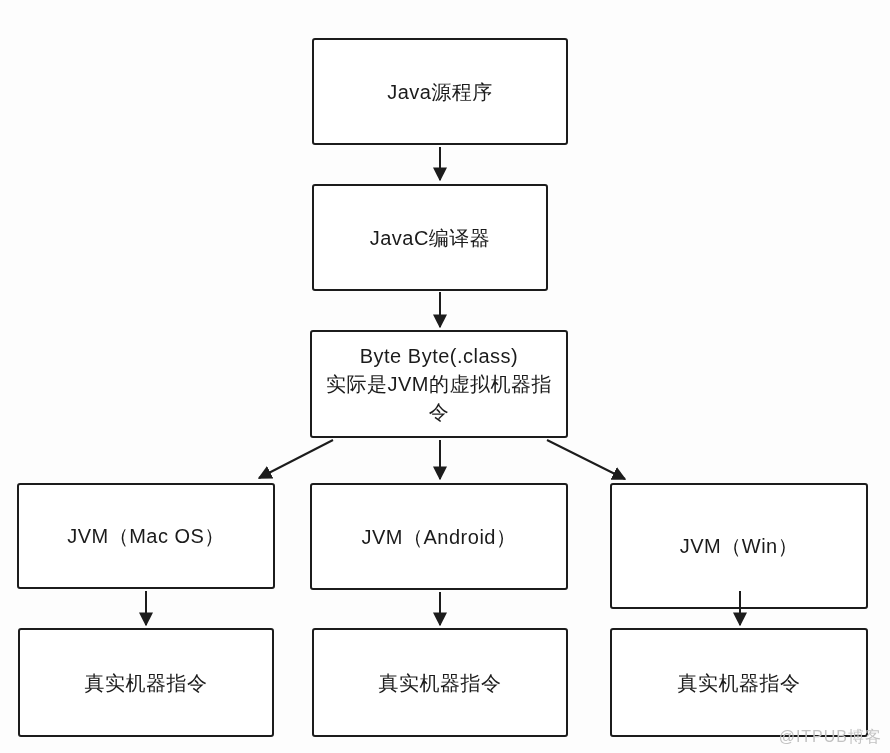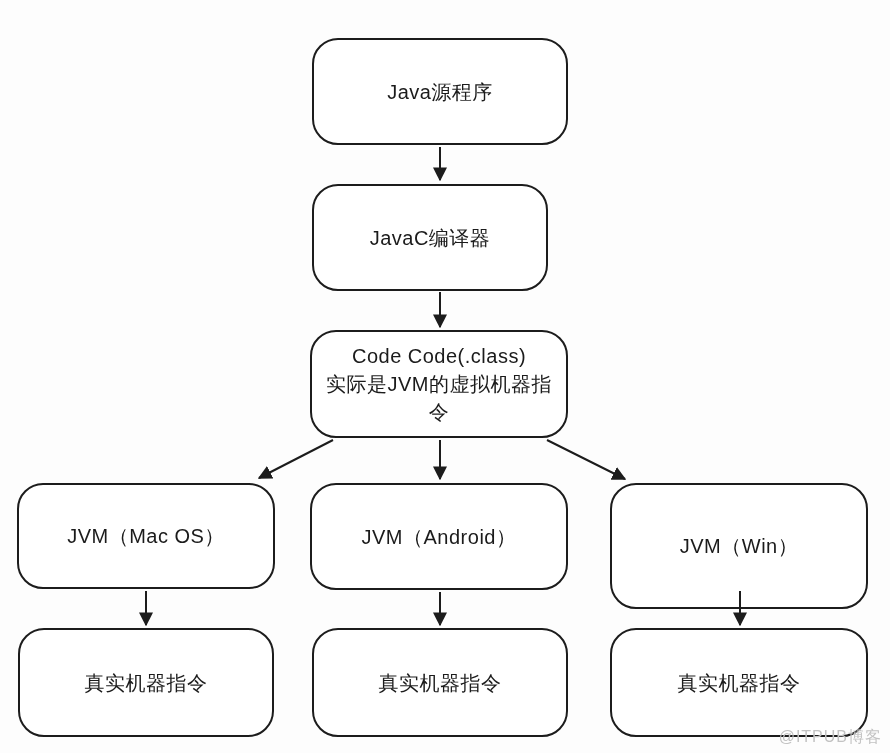--- a/index.html
+++ b/index.html
@@ -7,21 +7,21 @@
     width:890px;height:753px;background:#ffffff;
     font-family:"Liberation Sans","DejaVu Sans",sans-serif;
   }
   .canvas{
     position:relative;width:890px;height:753px;background:#fdfdfd;overflow:hidden;
   }
   .node{
     position:absolute;
     background:#ffffff;
     border:2px solid #1c1c1c;
-    border-radius:26px;
+    border-radius:3px;
     display:flex;align-items:center;justify-content:center;
     text-align:center;
     font-size:20px;line-height:1.4;color:#1b1b1b;
     letter-spacing:0.5px;
     box-sizing:border-box;
     padding:0 10px;
   }
   .node .multiline{display:block;}
   .node .multiline .line{display:block;}
   .node .multiline .line2{display:inline;}
@@ -42,21 +42,21 @@
 <body>
 
 <div class="canvas">
 
   <div class="node" style="left:312px;top:38px;width:256px;height:107px">Java源程序</div>
 
   <div class="node" style="left:312px;top:184px;width:236px;height:107px">JavaC编译器</div>
 
   <div class="node" style="left:310px;top:330px;width:258px;height:108px">
     <span class="multiline">
-      <span class="line">Code Code(.class)</span>
+      <span class="line">Byte Byte(.class)</span>
       <span class="line2">实际是JVM的虚拟机器指令</span>
     </span>
   </div>
 
   <div class="node" style="left:310px;top:483px;width:258px;height:107px">JVM（Android）</div>
 
   <div class="node" style="left:17px;top:483px;width:258px;height:106px">JVM（Mac OS）</div>
 
   <div class="node" style="left:610px;top:483px;width:258px;height:126px">JVM（Win）</div>
 

